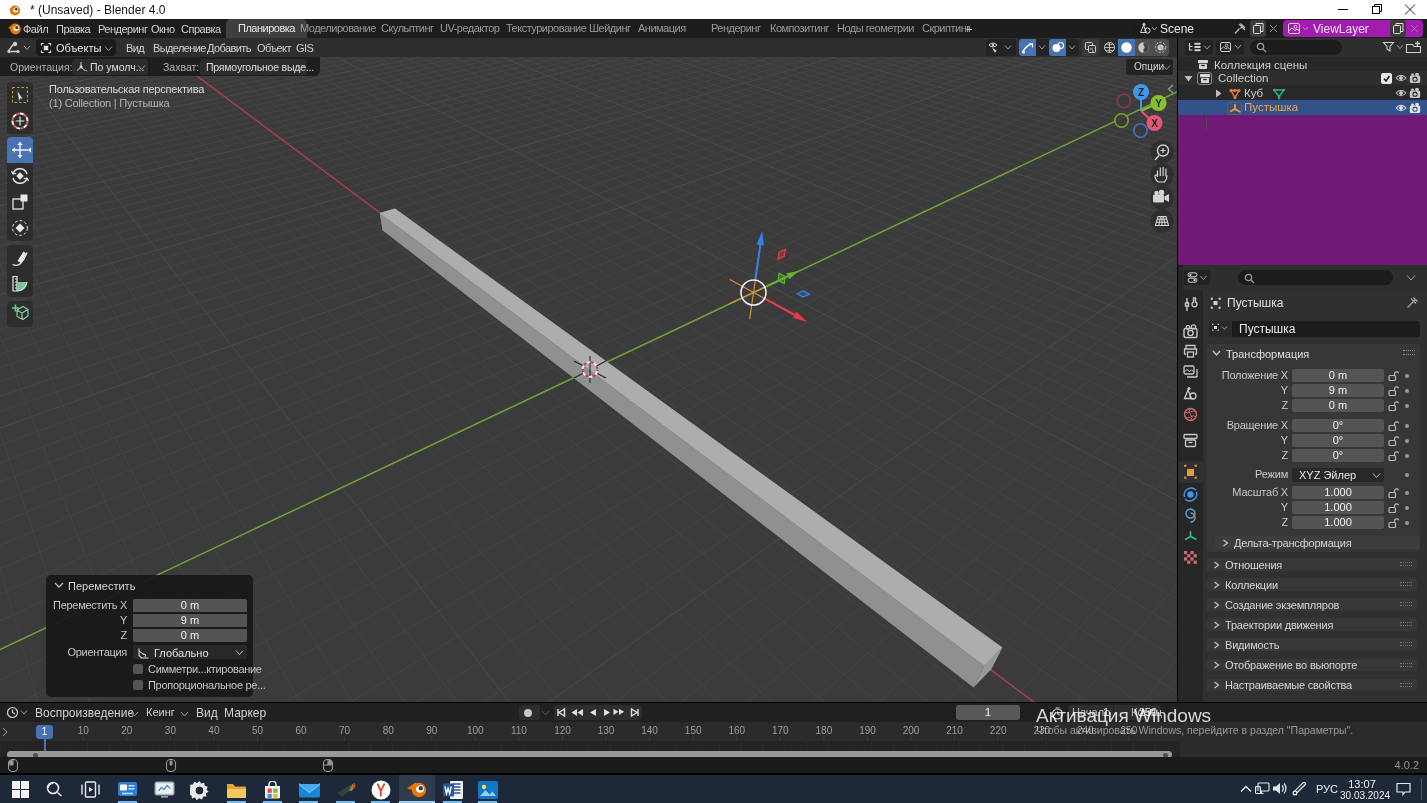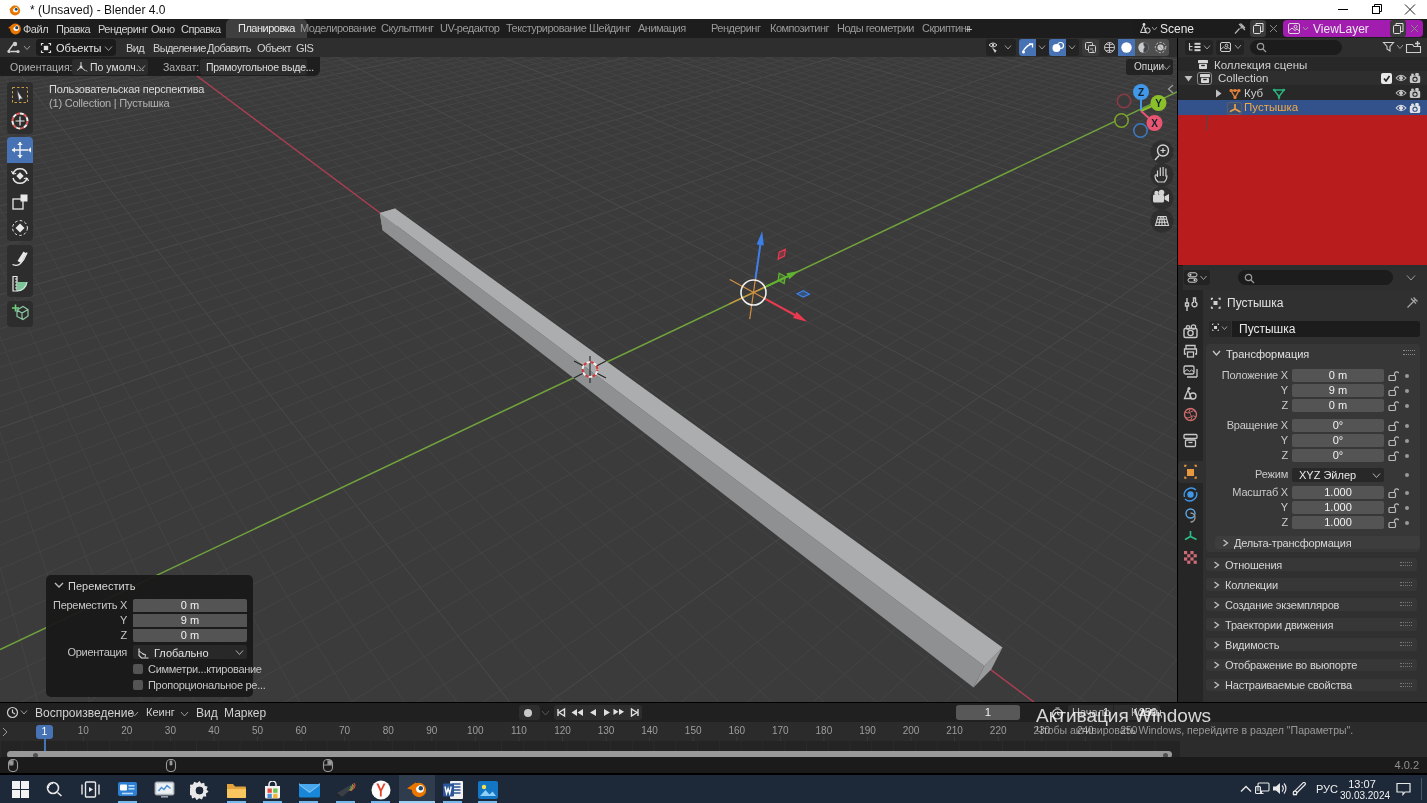--- a/index.html
+++ b/index.html
@@ -21,21 +21,21 @@
 
 #viewport { left:0; top:38px; width:1177px; height:664px; background:#3b3b3b; overflow:hidden; }
 #vphead { position:absolute; left:0; top:0; width:1177px; height:19px; background:#2e2e2e; }
 .vmenu { position:absolute; top:4px; color:#d2d2d2; font-size:11px; letter-spacing:-0.6px; }
 
 
 .fld { background:#545454; border-radius:2px; color:#f2f2f2; text-align:center; font-size:11px; }
 .dfld { background:#282828; border-radius:2px; color:#e8e8e8; }
 
 
-#outliner { left:1178px; top:38px; width:249px; height:227px; background:#b91c1c; }
+#outliner { left:1178px; top:38px; width:249px; height:227px; background:#701a75; }
 #props { left:1178px; top:265px; width:249px; height:437px; background:#303030; }
 
 
 #timeline { left:0; top:703px; width:1427px; height:54px; background:#232323; }
 #statusbar { left:0; top:757px; width:1427px; height:16px; background:#1b1b1b; }
 
 
 #taskbar { left:0; top:775px; width:1427px; height:28px; background:#1d2838; }
 </style></head>
 <body>

